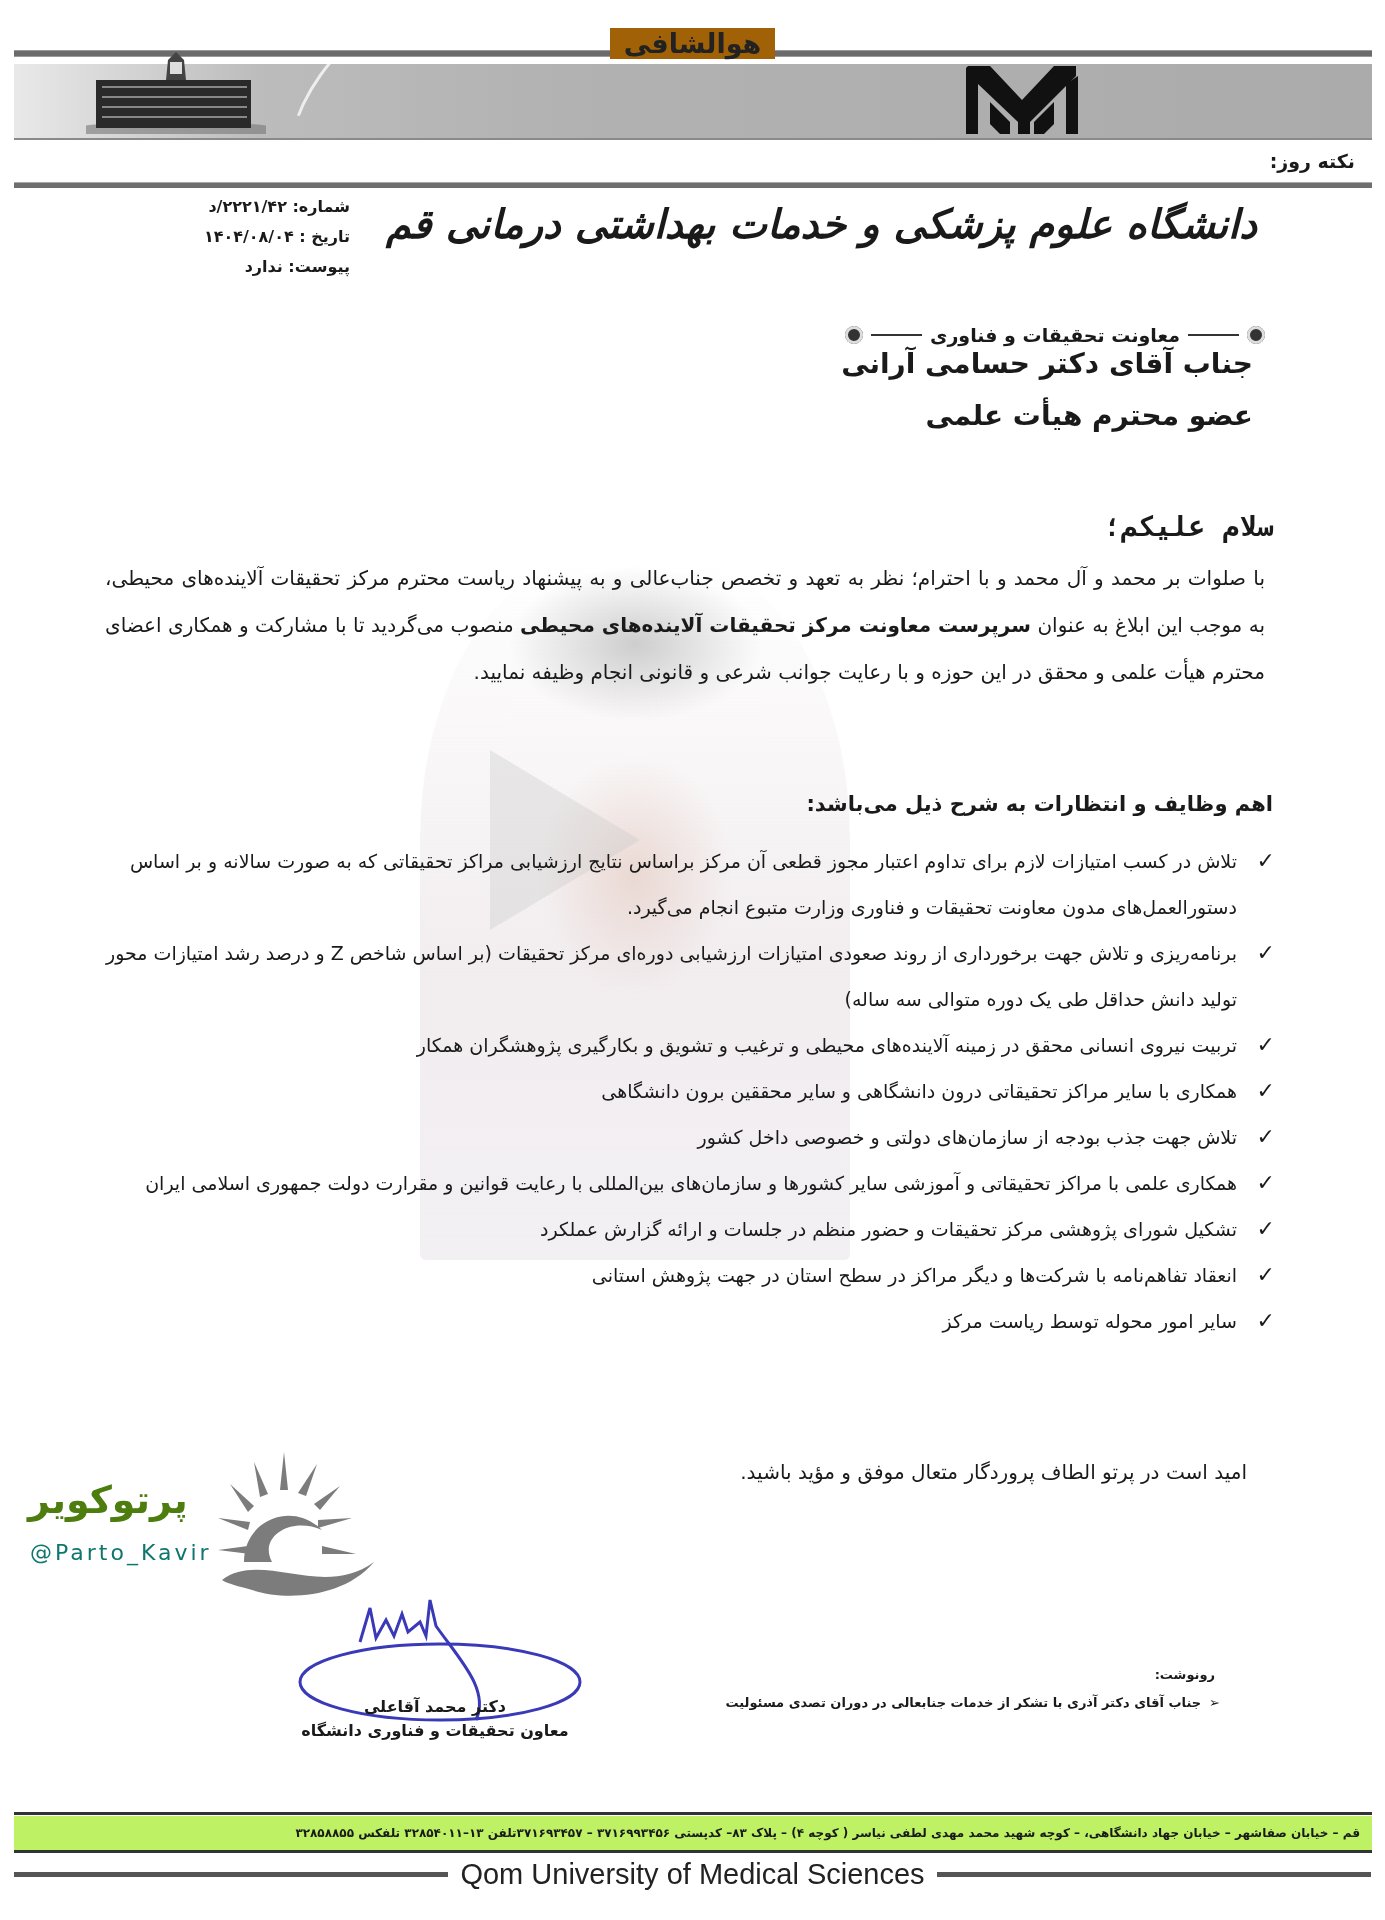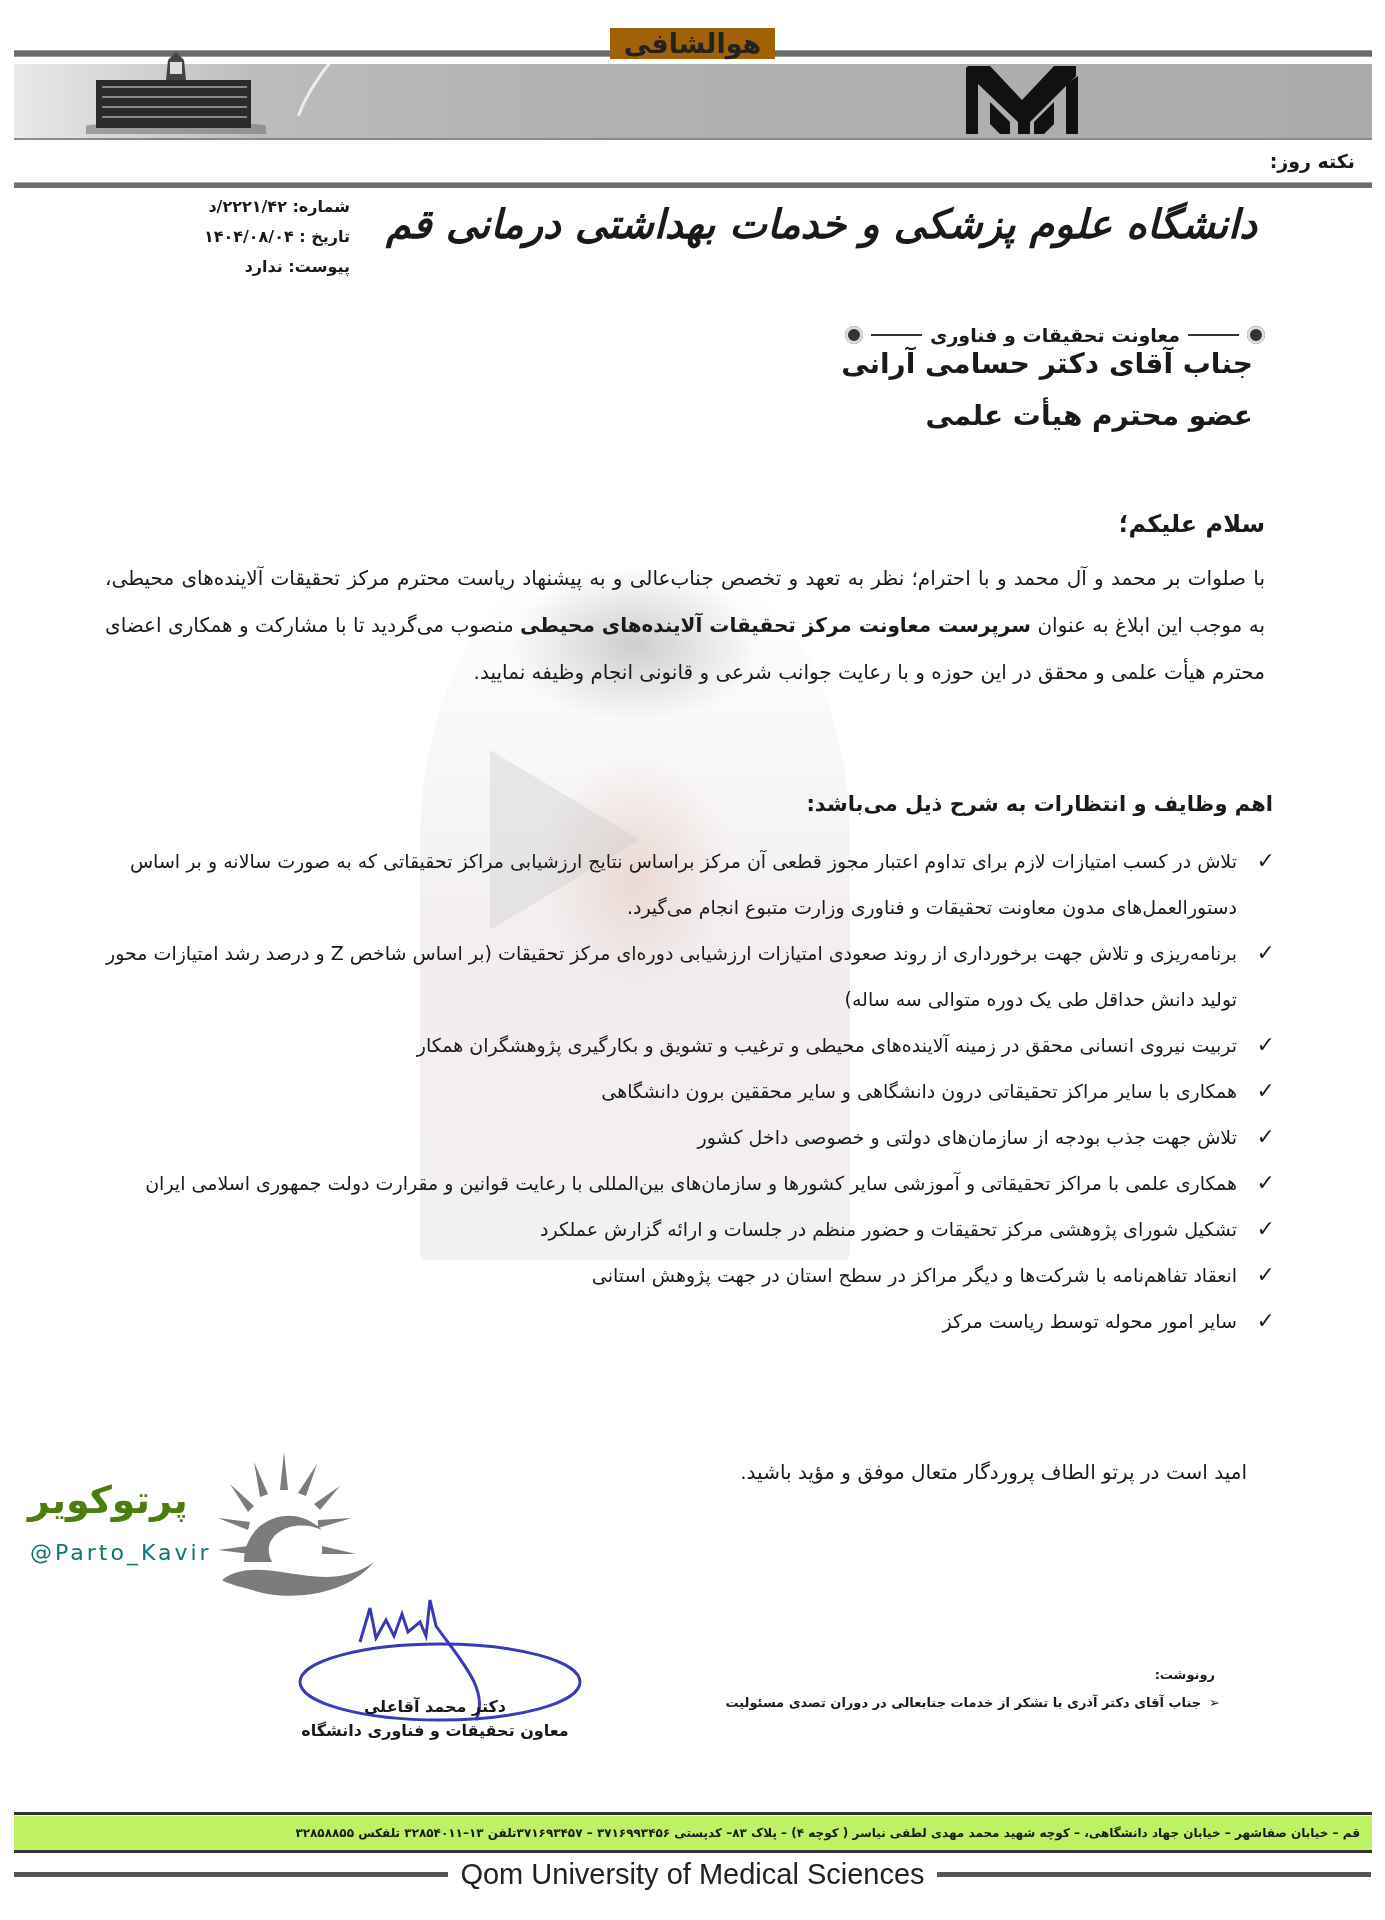--- a/index.html
+++ b/index.html
@@ -36,21 +36,21 @@
 
   
   .photo { left:420px; top:560px; width:430px; height:700px;
            background:radial-gradient(ellipse 140px 170px at 50% 45%, rgba(214,170,150,.35), rgba(220,200,195,.0) 70%),
                       radial-gradient(ellipse 180px 110px at 50% 12%, rgba(120,120,120,.35), rgba(255,255,255,0) 70%),
                       linear-gradient(180deg, rgba(240,240,240,.0) 0%, rgba(225,215,220,.45) 60%, rgba(235,230,235,.6) 100%);
            border-radius:40% 40% 6px 6px; }
   .wm-tri { left:490px; top:750px; width:0; height:0; border-top:90px solid transparent; border-bottom:90px solid transparent; border-left:150px solid rgba(200,200,200,.35); }
 
   
-  .greet { right:120px; top:510px; font-size:24px; font-weight:bold; }
+  .greet { right:112px; top:510px; font-size:28px; font-weight:bold;font-family:Liberation Mono, monospace; }
   .para { right:120px; width:1160px; top:555px; font-size:20px; line-height:47px; text-align:justify; text-align-last:right; }
   .para b { font-weight:bold; }
   .duties-title { right:112px; top:792px; font-size:21px; font-weight:bold; }
   .duties { right:110px; top:838px; width:1190px; margin:0; padding:0; list-style:none; font-size:19px; line-height:46px; }
   .duties li { position:relative; padding-right:38px; }
   .duties li .chk { position:absolute; right:0; top:0; font-size:22px; }
   .closing { right:138px; top:1460px; font-size:20px; }
 
   
   .pk { left:22px; top:1450px; width:360px; height:150px; }

